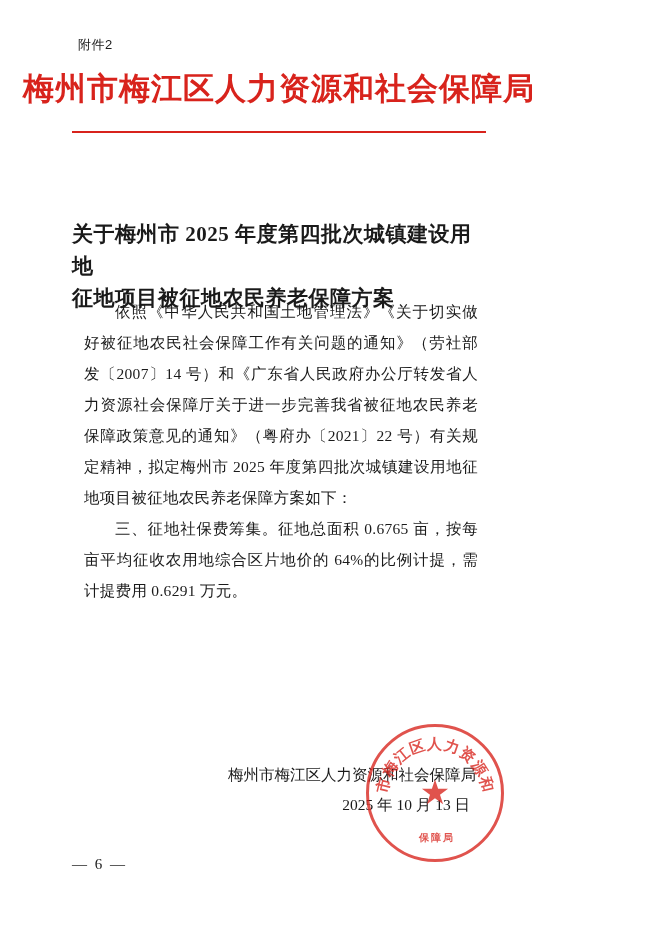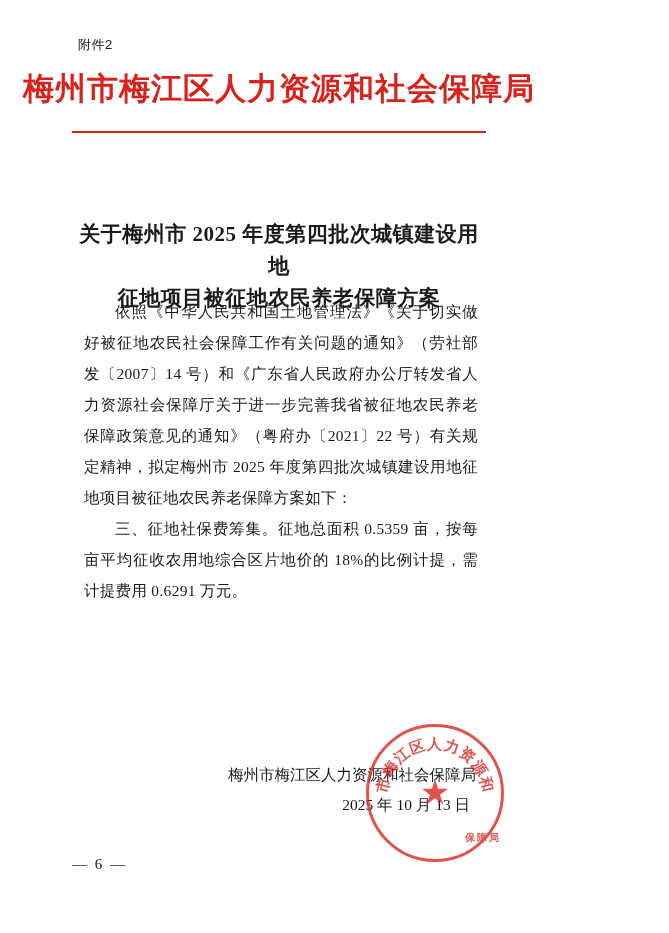--- a/index.html
+++ b/index.html
@@ -59,21 +59,20 @@
     right: 80px;
     top: 180px;
     font-size: 15px;
     letter-spacing: 0.4px;
   }
   .doc-title {
     position: absolute;
     left: 72px;
     right: 72px;
     top: 218px;
-    text-align: center;
     font-size: 21px;
     font-weight: bold;
     line-height: 32px;
     letter-spacing: 0.5px;
   }
   .doc-title .line {
     display: block;
   }
   .body-text {
     position: absolute;
@@ -139,21 +138,21 @@
     font-family: "Liberation Serif", "DejaVu Serif", serif;
     font-size: 15px;
     font-weight: bold;
     letter-spacing: 1px;
   }
   .seal .seal-bottom {
     position: absolute;
     left: 4px;
     right: 0;
     bottom: 14px;
-    text-align: right;
+    text-align: center;
     color: #d8231c;
     font-size: 10px;
     font-weight: bold;
     letter-spacing: 2px;
   }
   .page-number {
     position: absolute;
     left: 72px;
     top: 856px;
     font-size: 15px;
@@ -174,21 +173,21 @@
   <div class="letterhead-rule"></div>
 
 
   <div class="doc-title">
     <span class="line">关于梅州市 2025 年度第四批次城镇建设用地</span>
     <span class="line">征地项目被征地农民养老保障方案</span>
   </div>
 
   <div class="body-text">
     <p>依照《中华人民共和国土地管理法》《关于切实做好被征地农民社会保障工作有关问题的通知》（劳社部发〔2007〕14 号）和《广东省人民政府办公厅转发省人力资源社会保障厅关于进一步完善我省被征地农民养老保障政策意见的通知》（粤府办〔2021〕22 号）有关规定精神，拟定梅州市 2025 年度第四批次城镇建设用地征地项目被征地农民养老保障方案如下：</p>
-    <p>三、征地社保费筹集。征地总面积 0.5359 亩，按每亩平均征收农用地综合区片地价的 18%的比例计提，需计提费用 0.6291 万元。</p>
+    <p>三、征地社保费筹集。征地总面积 0.6765 亩，按每亩平均征收农用地综合区片地价的 64%的比例计提，需计提费用 0.6291 万元。</p>
   </div>
 
   <div class="signature">
     <span class="sig-line">梅州市梅江区人力资源和社会保障局</span>
     <span class="sig-date">2025 年 10 月 13 日</span>
   </div>
 
   <div class="seal">
     <svg class="seal-arc" viewBox="0 0 132 132">
       <defs>

